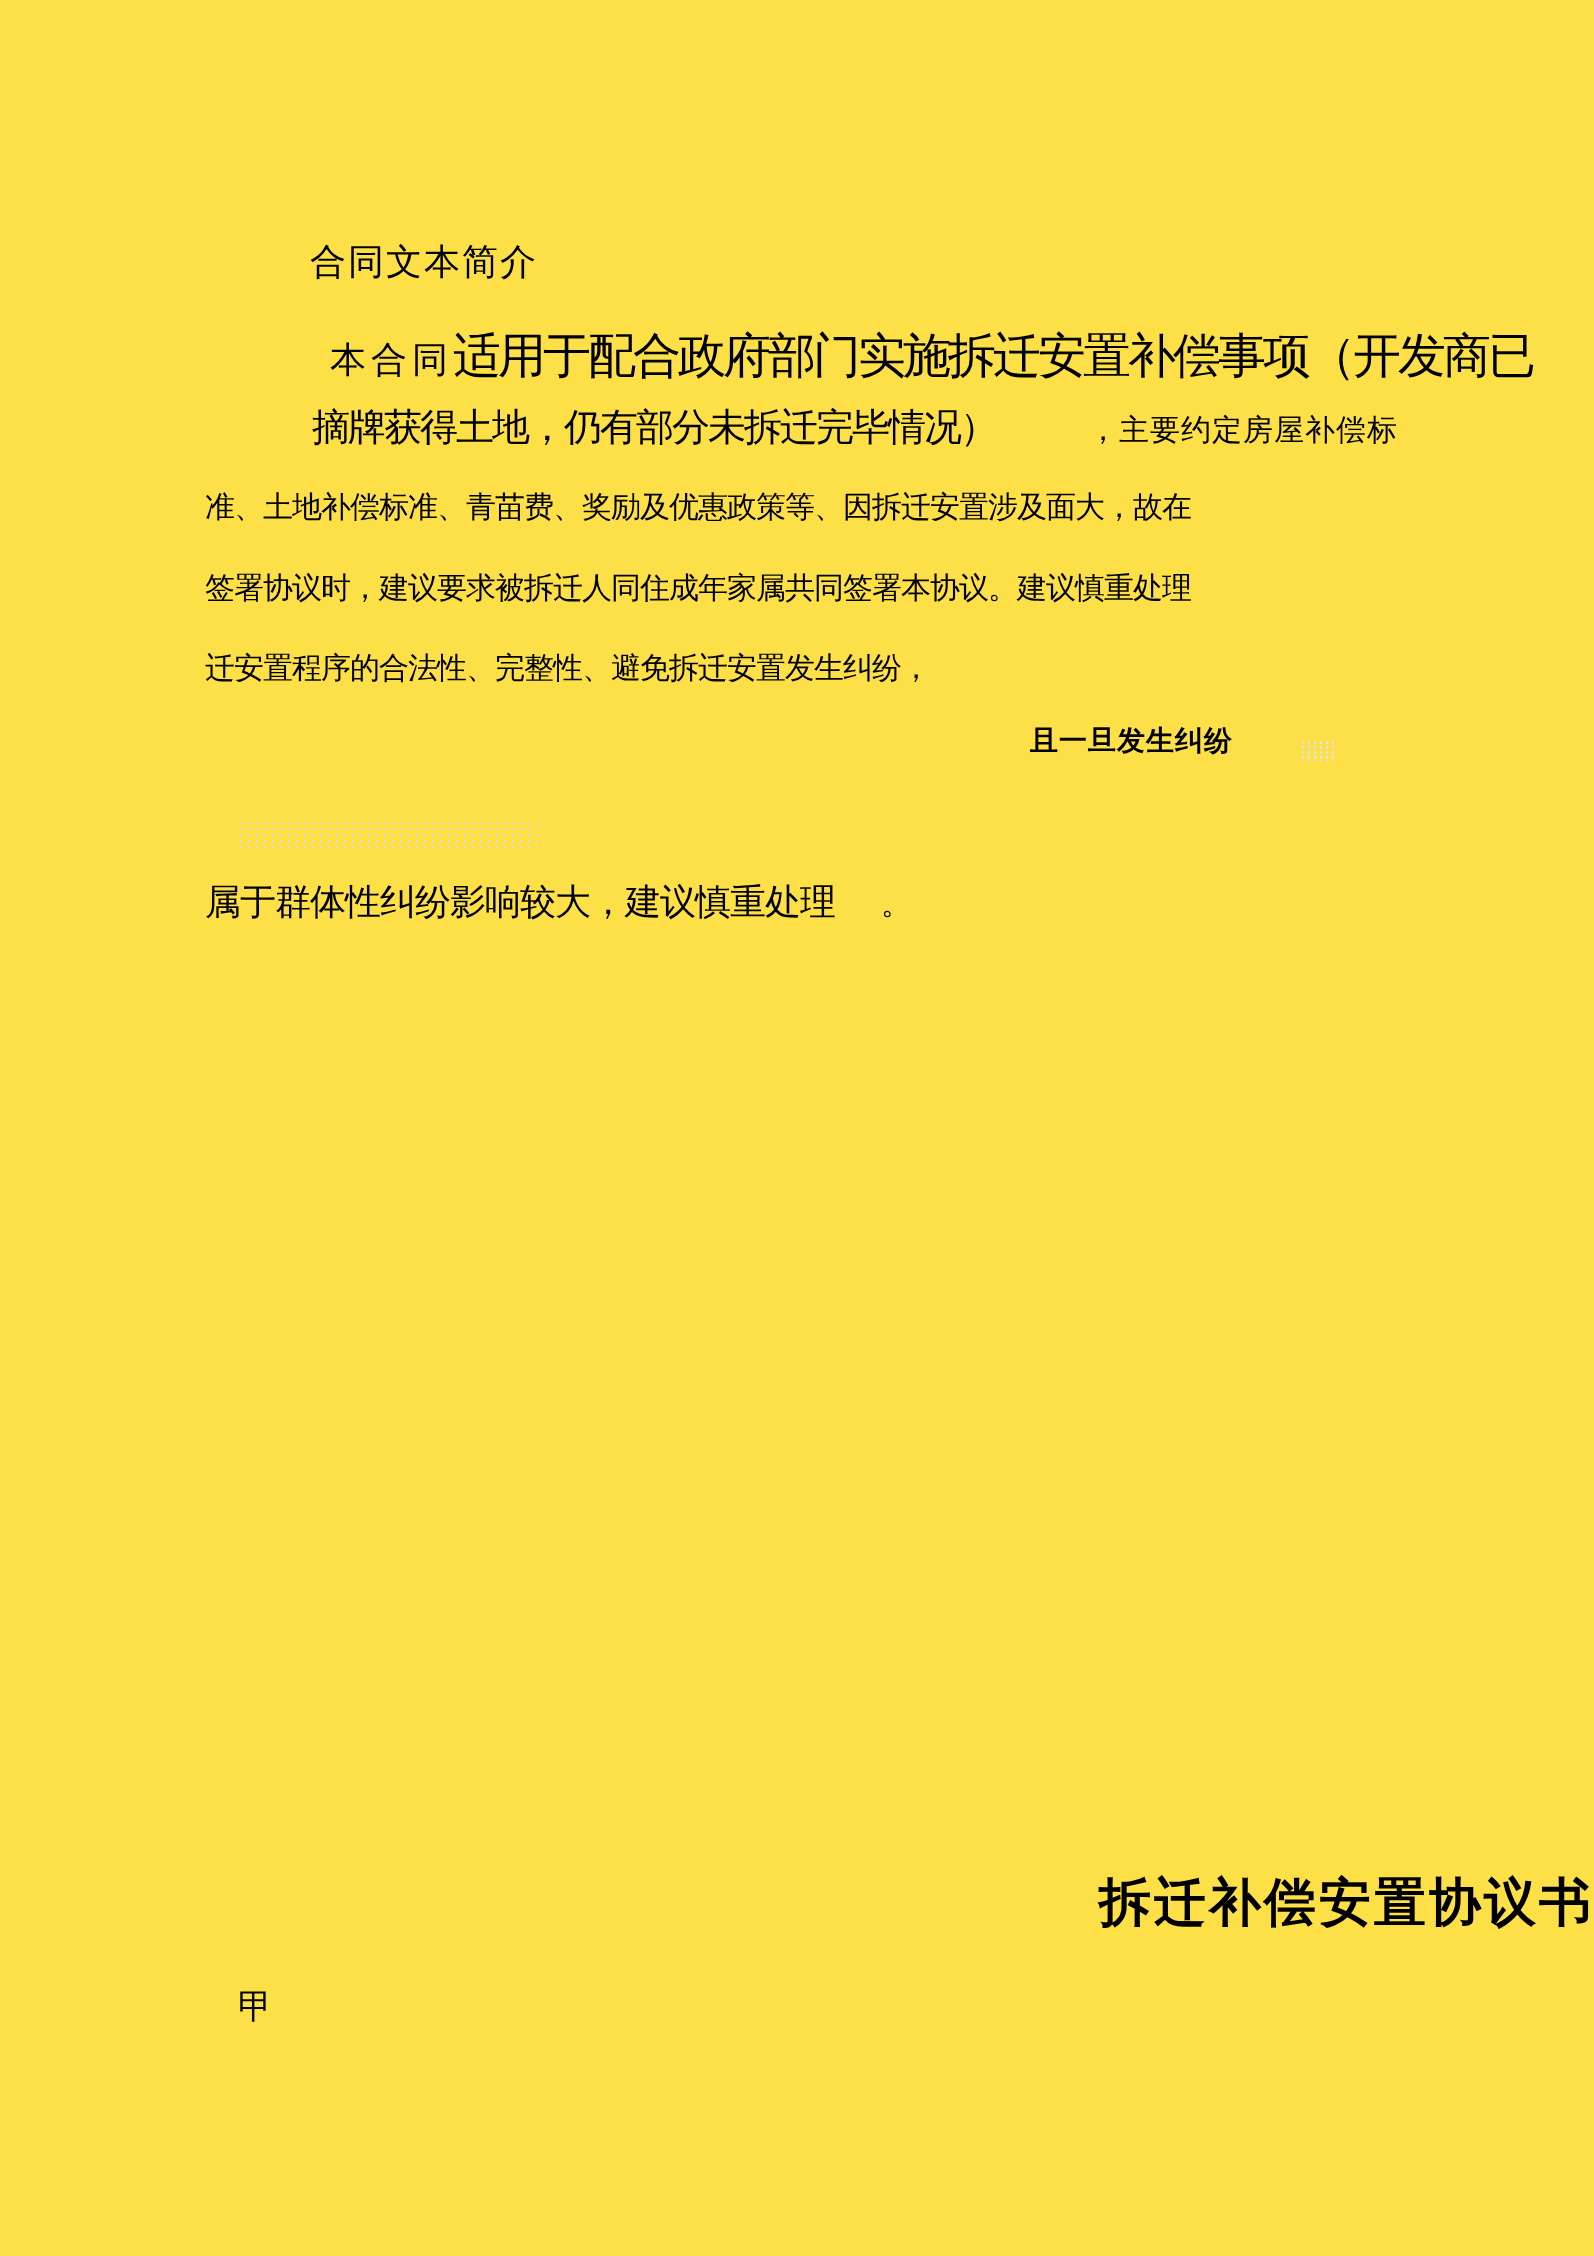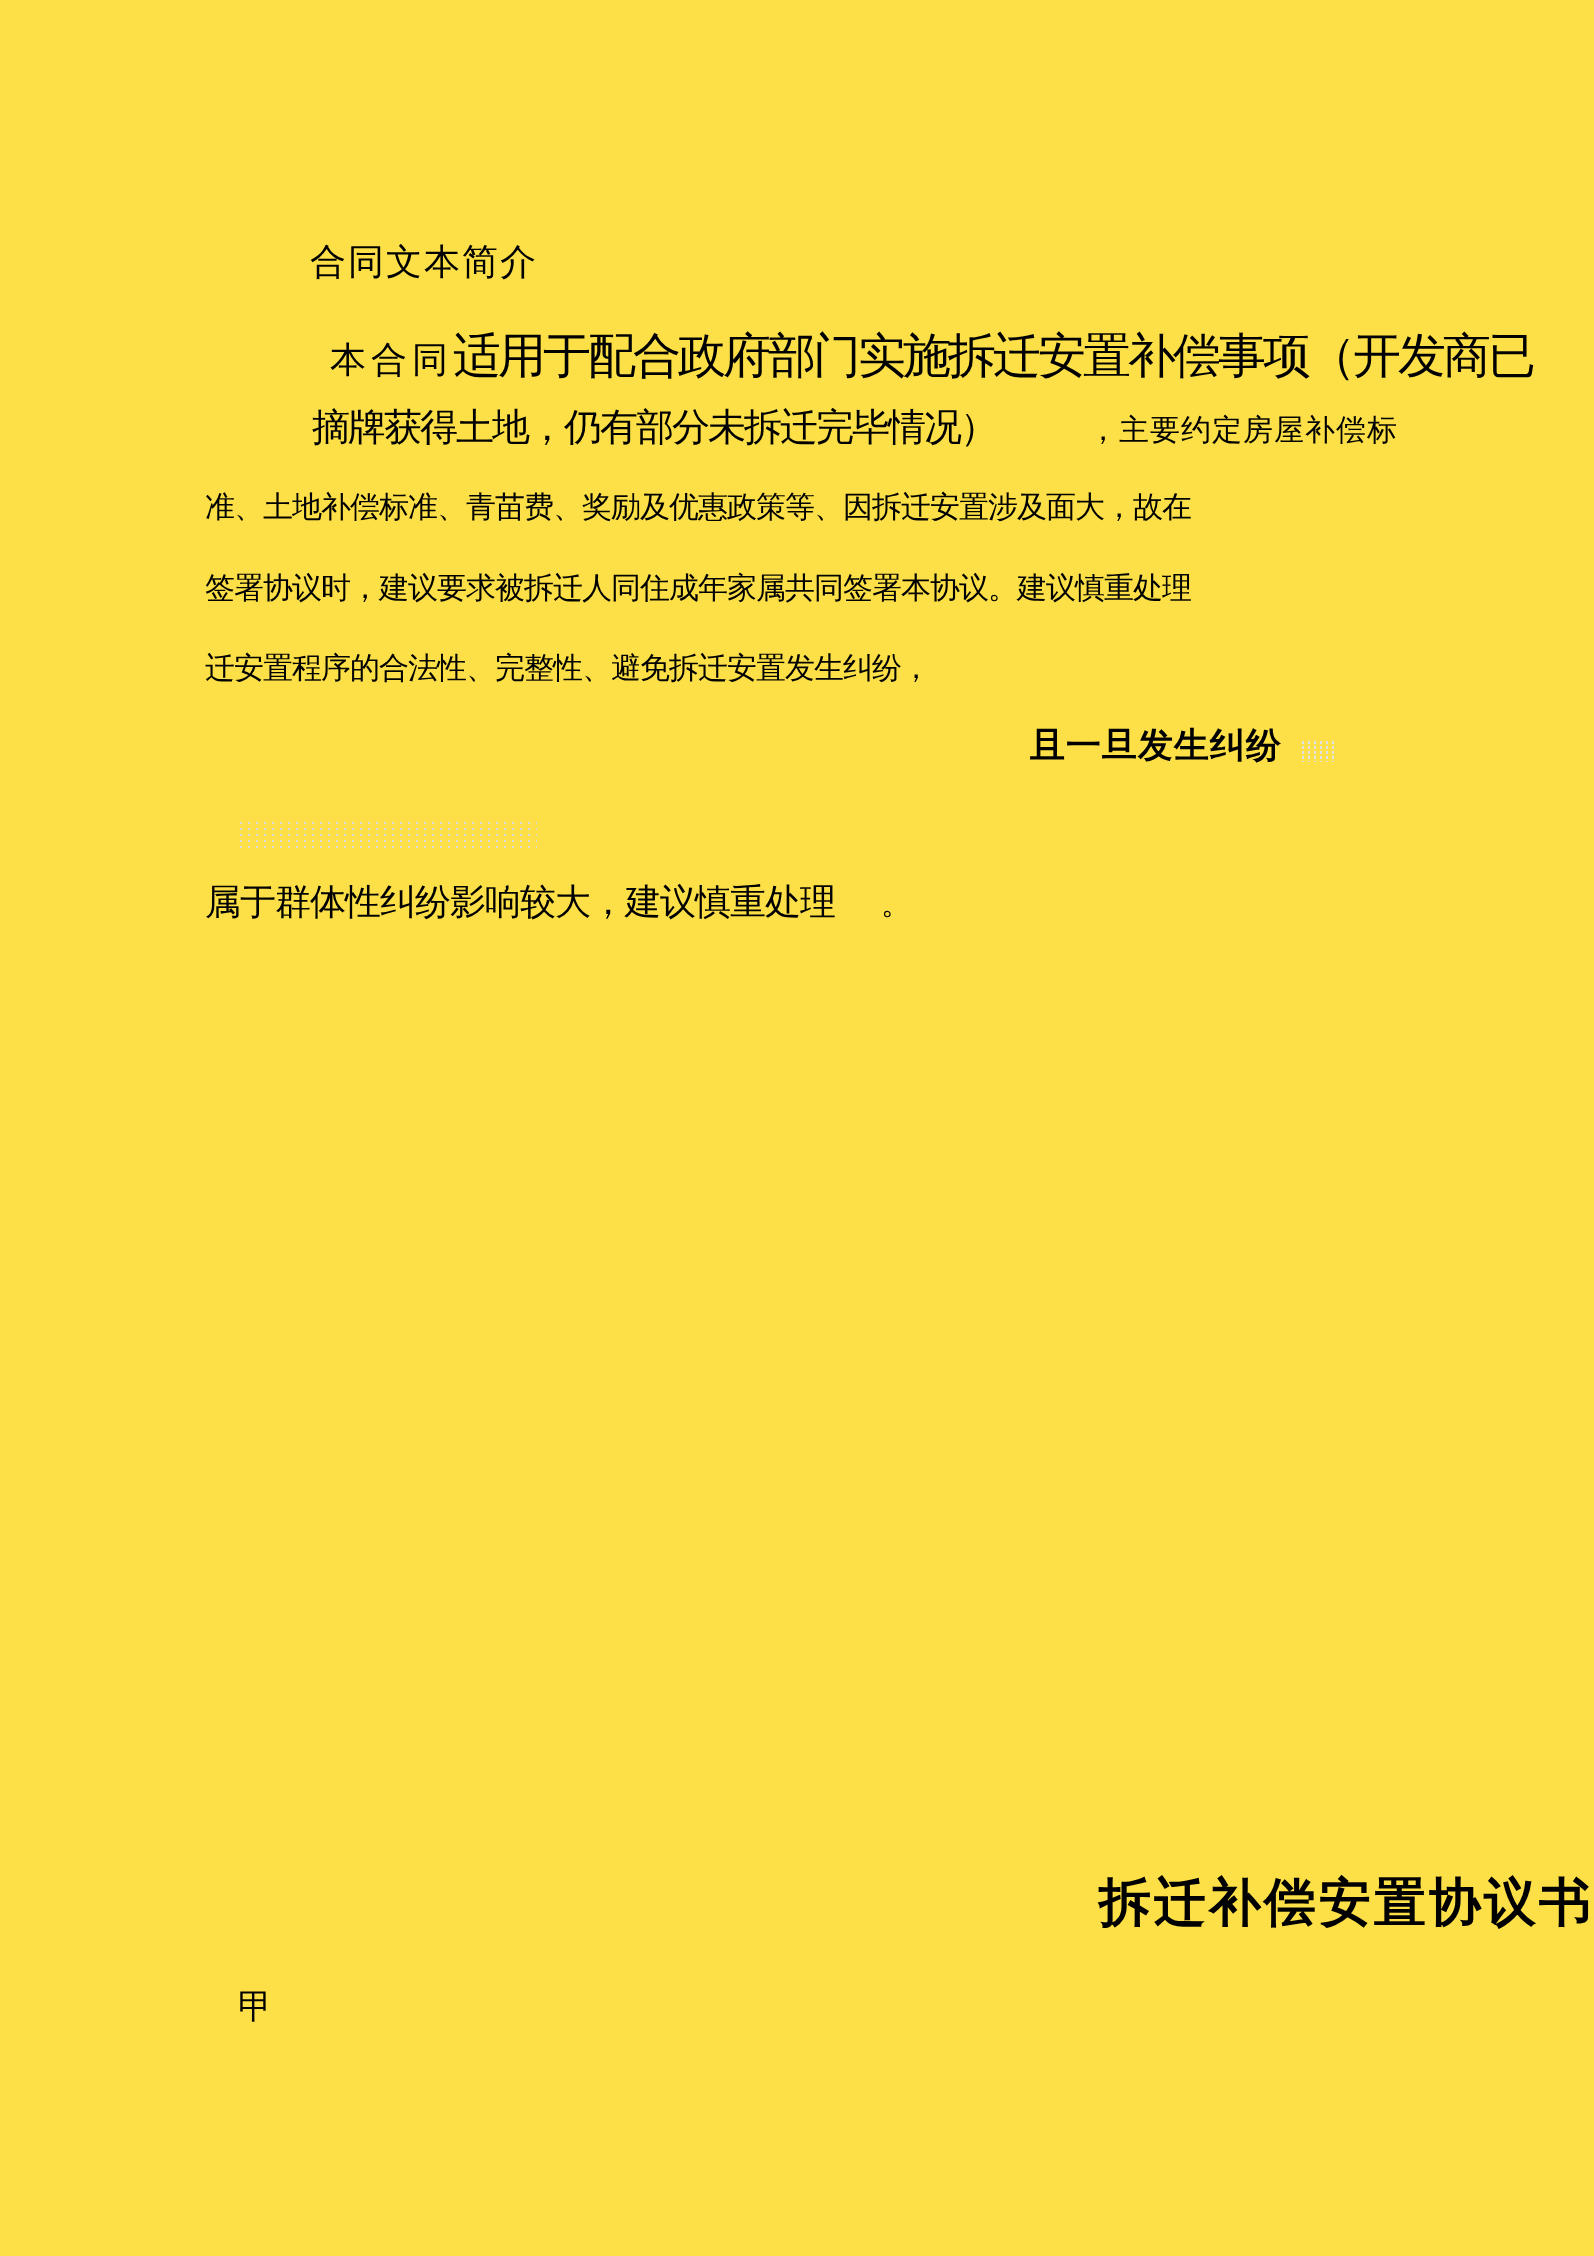--- a/index.html
+++ b/index.html
@@ -42,21 +42,21 @@
     font-size: 30px;
     letter-spacing: -1px;
   }
   .t-line3 { top: 487px; }
   .t-line4 { top: 568px; }
   .t-line5 { top: 648px; }
   
   .t-line6 {
     left: 1030px;
     top: 722px;
-    font-size: 35px;
+    font-size: 28px;
     font-weight: 600;
     letter-spacing: 1px;
   }
   
   .artifact-small {
     position: absolute;
     left: 1300px;
     top: 740px;
     width: 34px;
     height: 22px;

